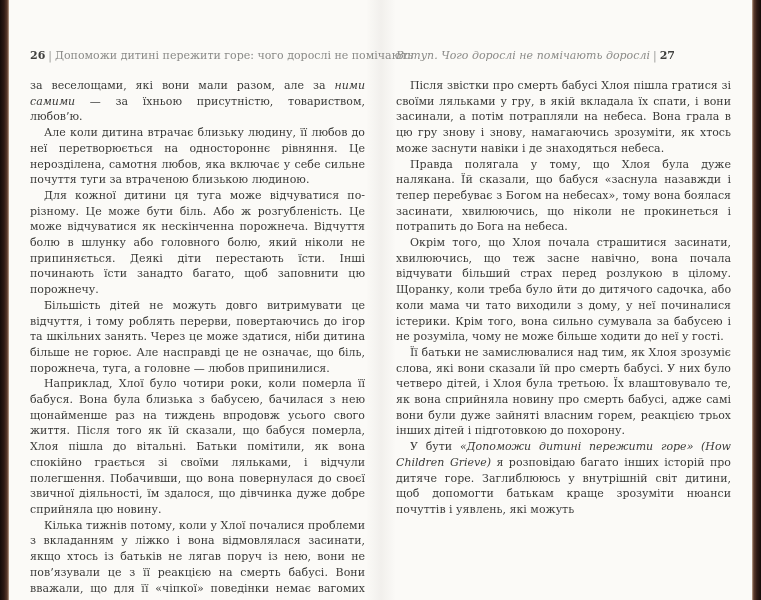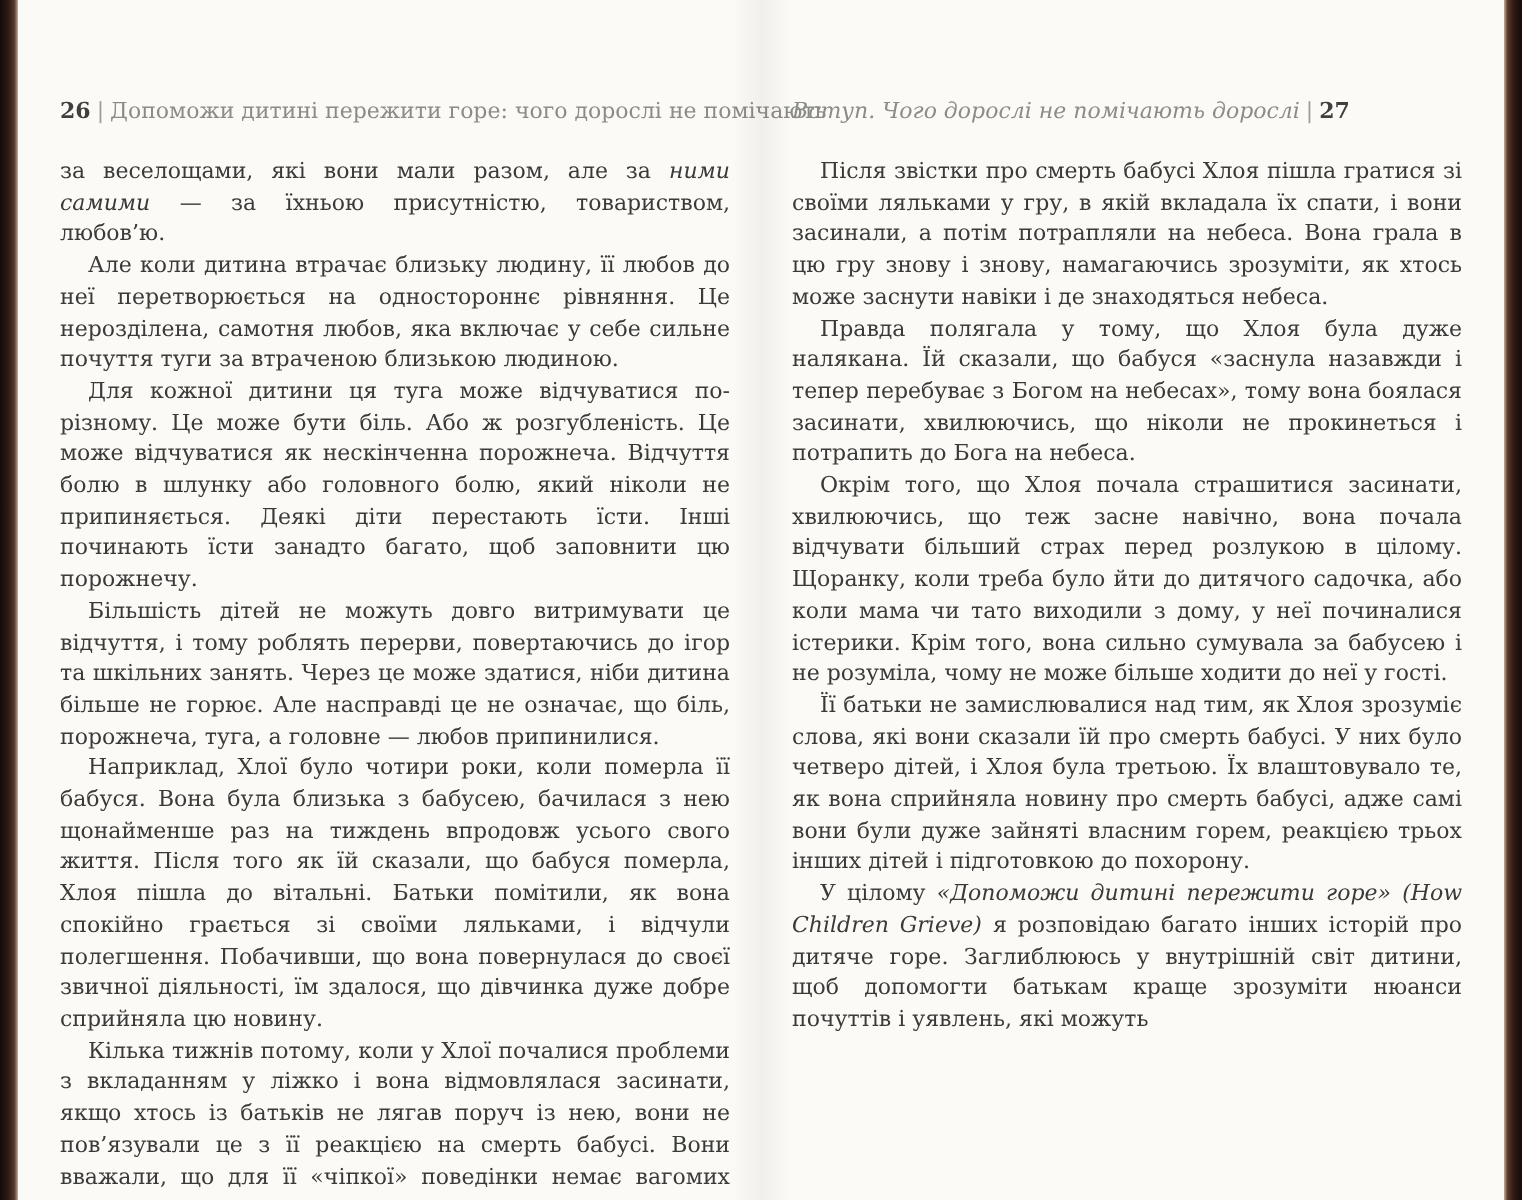--- a/index.html
+++ b/index.html
@@ -74,19 +74,19 @@
 
   <div class="page page-right">
     <div class="running-head head-right">
       <span class="head-title">Вступ. Чого дорослі не помічають дорослі</span><span class="sep">|</span><span class="pagenum">27</span>
     </div>
     <div class="page-body" id="right-body">
         <p class="indent"><span>Після звістки про смерть бабусі Хлоя пішла гратися зі своїми ляльками у гру, в якій вкладала їх спати, і вони засинали, а потім потрапляли на небеса. Вона грала в цю гру знову і знову, намагаючись зрозуміти, як хтось може заснути навіки і де знаходяться небеса.</span></p>
         <p class="indent"><span>Правда полягала у тому, що Хлоя була дуже налякана. Їй сказали, що бабуся «заснула назавжди і тепер перебуває з Богом на небесах», тому вона боялася засинати, хвилюючись, що ніколи не прокинеться і потрапить до Бога на небеса.</span></p>
         <p class="indent"><span>Окрім того, що Хлоя почала страшитися засинати, хвилюючись, що теж засне навічно, вона почала відчувати більший страх перед розлукою в цілому. Щоранку, коли треба було йти до дитячого садочка, або коли мама чи тато виходили з дому, у неї починалися істерики. Крім того, вона сильно сумувала за бабусею і не розуміла, чому не може більше ходити до неї у гості.</span></p>
         <p class="indent"><span>Її батьки не замислювалися над тим, як Хлоя зрозуміє слова, які вони сказали їй про смерть бабусі. У них було четверо дітей, і Хлоя була третьою. Їх влаштовувало те, як вона сприйняла новину про смерть бабусі, адже самі вони були дуже зайняті власним горем, реакцією трьох інших дітей і підготовкою до похорону.</span></p>
-        <p class="indent"><span>У цілому </span><em>«Допоможи дитині пережити горе» (How Children Grieve)</em><span> я розповідаю багато інших історій про дитяче горе. Заглиблююсь у внутрішній світ дитини, щоб допомогти батькам краще зрозуміти нюанси почуттів і уявлень, які можуть</span></p>
+        <p class="indent"><span>У бути </span><em>«Допоможи дитині пережити горе» (How Children Grieve)</em><span> я розповідаю багато інших історій про дитяче горе. Заглиблююсь у внутрішній світ дитини, щоб допомогти батькам краще зрозуміти нюанси почуттів і уявлень, які можуть</span></p>
       </div>
   </div>
 
   <div class="edge edge-right"></div>
 
 </div>
 
 </body></html>

